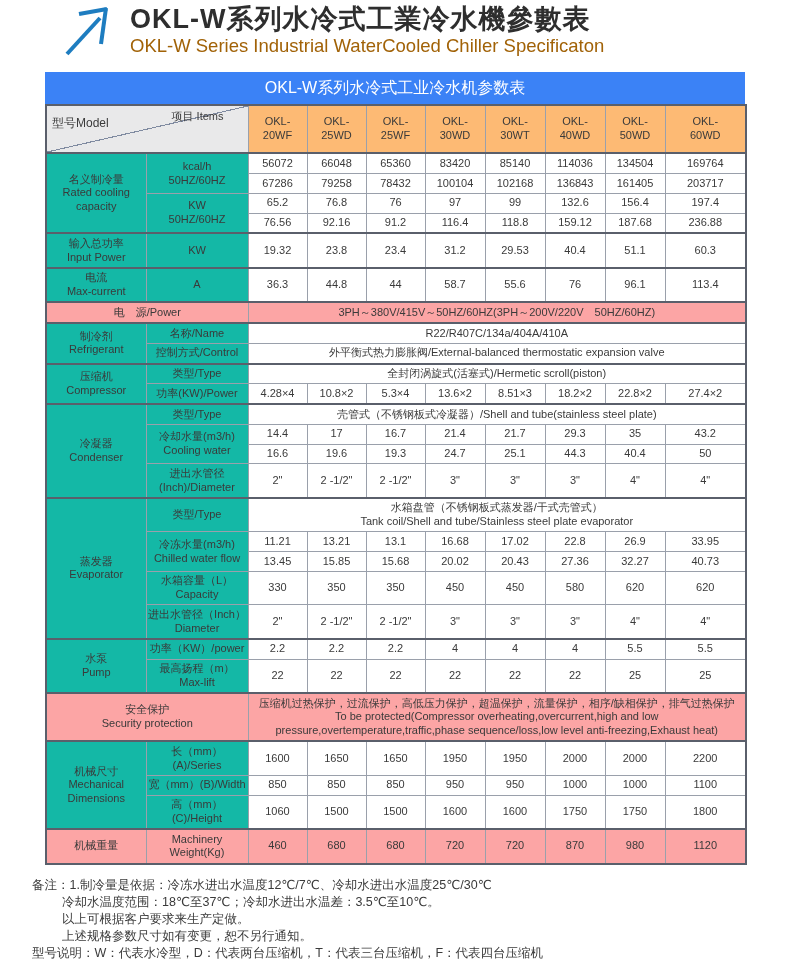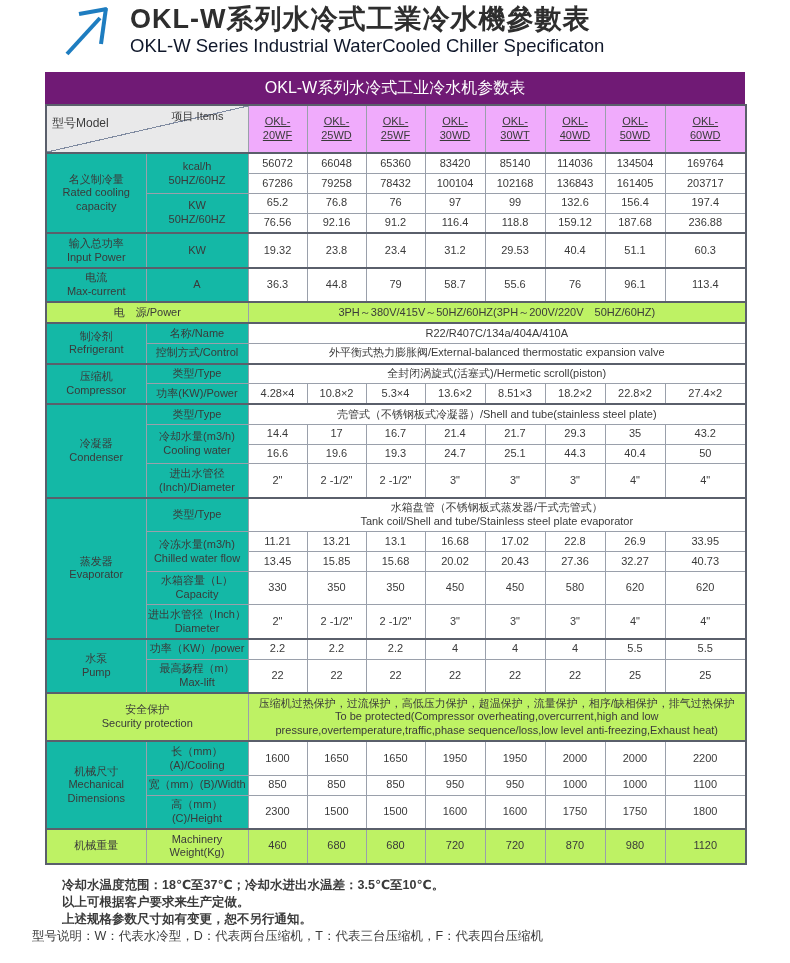--- a/index.html
+++ b/index.html
@@ -7,54 +7,54 @@
   body {
     width:790px; height:963px; overflow:hidden;
     background:#ffffff; color:#3a3a3a;
     font-family:"Liberation Sans","DejaVu Sans",sans-serif;
   }
   
   .doc-header { display:flex; align-items:flex-start; padding:4px 0 0 60px; height:64px; }
   .logo { width:62px; height:58px; flex:0 0 auto; }
   .titles { margin-left:8px; }
   .title-zh { font-size:27px; font-weight:600; color:#2e2e2e; letter-spacing:1px; line-height:1.15; margin:0; }
-  .title-en { font-size:18.5px; font-weight:400; color:#0f172a; line-height:1.15; margin:0; }
+  .title-en { font-size:18.5px; font-weight:400; color:#a16207; line-height:1.15; margin:0; }
   
   .banner {
-    width:700px; margin:8px 0 0 45px; background:#701a75; color:#ffffff;
+    width:700px; margin:8px 0 0 45px; background:#3b82f6; color:#ffffff;
     text-align:center; font-size:16px; font-weight:500; padding:6px 0 5px 0;
   }
   
   table.spec {
     width:700px; margin:0 0 0 45px; border-collapse:collapse; table-layout:fixed;
     font-size:11px; line-height:1.25; border:2px solid #5a5f6b;
   }
   table.spec td, table.spec th {
     border:1px solid #9aa0ab; padding:2.5px 1px; text-align:center; vertical-align:middle;
     font-weight:400; white-space:pre-line; overflow:hidden;
   }
   tr.sec > td, tr.sec > th { border-top:2px solid #5a5f6b; }
   .g { background:#14b8a6; }
-  tr.g-row > td { background:#bef264; }
+  tr.g-row > td { background:#fca5a5; }
   td.wide { padding-left:4px; padding-right:4px; }
   td.left { text-align:left; padding-left:5px;margin-top:40px; }
-  th.model { background:#f0abfc; font-weight:400;text-decoration:underline; }
+  th.model { background:#fdba74; font-weight:400; }
   
   th.corner {
     position:relative; height:34px; padding:0;
     background-color:#e9e9ea;
     background-image:linear-gradient(to bottom right, transparent 49.4%, #7f8aa0 49.4%, #7f8aa0 50.6%, transparent 50.6%);
   }
   .cnr-model { position:absolute; left:5px; bottom:21px; font-size:12px; }
   .cnr-items { position:absolute; right:24px; top:4px; font-size:11px;text-align:center; }
   
   .notes { padding:12px 28px 0 32px; font-size:12.5px; line-height:1.28; color:#3a3a3a; }
   .notes p { margin:0 0 1px 0; }
   .notes p.i1 { padding-left:20px; }
-  .notes p.i2 { padding-left:30px;font-weight:bold; }
+  .notes p.i2 { padding-left:30px; }
 </style>
 </head>
 <body>
 
 <div class="doc-header">
   <svg class="logo" viewBox="0 0 62 58">
     <line x1="7" y1="50" x2="40" y2="14" stroke="#1e7dc0" stroke-width="4"></line>
     <line x1="19" y1="10" x2="47" y2="5" stroke="#1e7dc0" stroke-width="4"></line>
     <line x1="46" y1="4" x2="41" y2="40" stroke="#1e7dc0" stroke-width="4"></line>
   </svg>
@@ -165,21 +165,21 @@
         <td class="v">51.1</td>
         <td class="v">60.3</td>
       </tr>
 
   <tr class="sec">
     <td class="g">电流
 Max-current</td>
     <td class="g">A</td>
   <td class="v">36.3</td>
         <td class="v">44.8</td>
-        <td class="v">79</td>
+        <td class="v">44</td>
         <td class="v">58.7</td>
         <td class="v">55.6</td>
         <td class="v">76</td>
         <td class="v">96.1</td>
         <td class="v">113.4</td>
       </tr>
 
   <tr class="sec g-row">
     <td colspan="2">电　源/Power</td>
     <td colspan="8" class="wide">3PH～380V/415V～50HZ/60HZ(3PH～200V/220V　50HZ/60HZ)</td>
@@ -340,21 +340,21 @@
 Security protection</td>
     <td colspan="8" class="wide left">压缩机过热保护，过流保护，高低压力保护，超温保护，流量保护，相序/缺相保护，排气过热保护
 To be protected(Compressor overheating,overcurrent,high and low
 pressure,overtemperature,traffic,phase sequence/loss,low level anti-freezing,Exhaust heat)</td>
   </tr>
 
   <tr class="sec">
     <td rowspan="3" class="g">机械尺寸
 Mechanical
 Dimensions</td>
-    <td class="g">长（mm）(A)/Cooling</td>
+    <td class="g">长（mm）(A)/Series</td>
   <td class="v">1600</td>
         <td class="v">1650</td>
         <td class="v">1650</td>
         <td class="v">1950</td>
         <td class="v">1950</td>
         <td class="v">2000</td>
         <td class="v">2000</td>
         <td class="v">2200</td>
       </tr>
   <tr>
@@ -363,21 +363,21 @@
         <td class="v">850</td>
         <td class="v">850</td>
         <td class="v">950</td>
         <td class="v">950</td>
         <td class="v">1000</td>
         <td class="v">1000</td>
         <td class="v">1100</td>
       </tr>
   <tr>
     <td class="g">高（mm）(C)/Height</td>
-  <td class="v">2300</td>
+  <td class="v">1060</td>
         <td class="v">1500</td>
         <td class="v">1500</td>
         <td class="v">1600</td>
         <td class="v">1600</td>
         <td class="v">1750</td>
         <td class="v">1750</td>
         <td class="v">1800</td>
       </tr>
 
   <tr class="sec g-row">
@@ -389,18 +389,19 @@
         <td class="v">720</td>
         <td class="v">720</td>
         <td class="v">870</td>
         <td class="v">980</td>
         <td class="v">1120</td>
       </tr>
 </tbody>
   </table>
 
 <div class="notes">
+  <p>备注：1.制冷量是依据：冷冻水进出水温度12℃/7℃、冷却水进出水温度25℃/30℃</p>
   <p class="i2">冷却水温度范围：18℃至37℃；冷却水进出水温差：3.5℃至10℃。</p>
   <p class="i2">以上可根据客户要求来生产定做。</p>
   <p class="i2">上述规格参数尺寸如有变更，恕不另行通知。</p>
   <p>型号说明：W：代表水冷型，D：代表两台压缩机，T：代表三台压缩机，F：代表四台压缩机</p>
 
 </div>
 
 </body></html>

